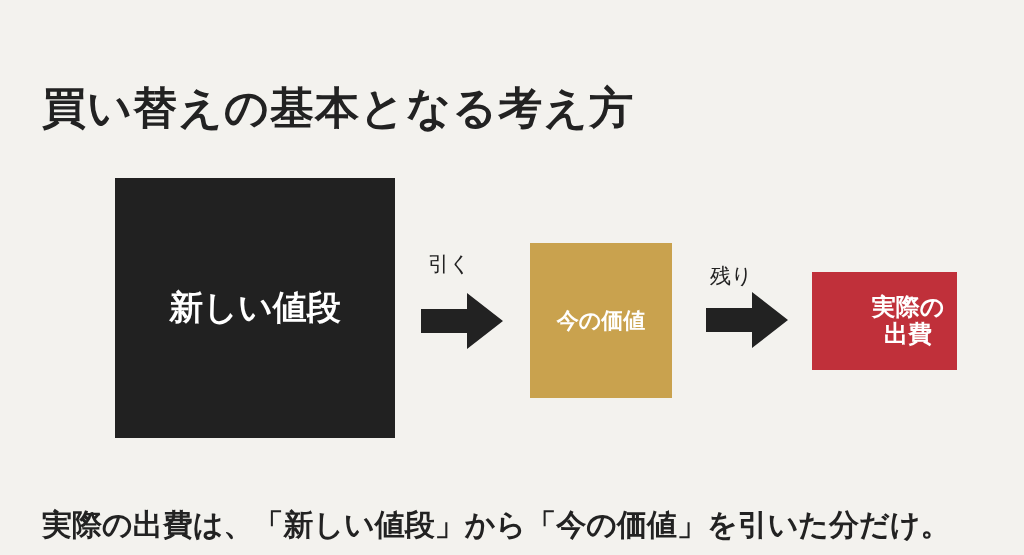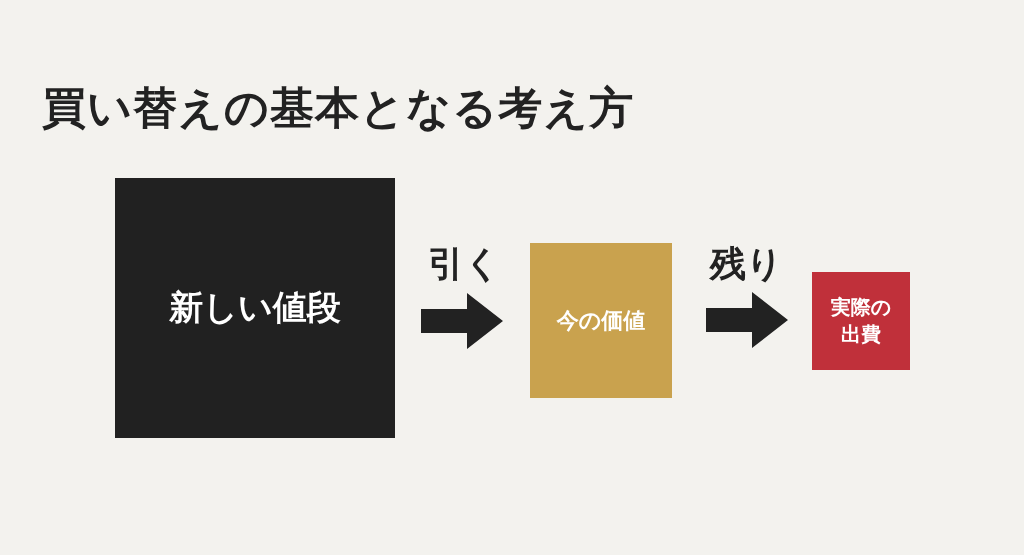--- a/index.html
+++ b/index.html
@@ -13,26 +13,26 @@
     position:absolute; left:42px; top:58px;
     font-size:44px; font-weight:bold; letter-spacing:1px; line-height:60px;
     color:#222; white-space:nowrap;
   }
   .box {
     position:absolute; display:flex; align-items:center; justify-content:center;
     color:#fff; font-weight:bold; text-align:center;
   }
   .box-new { left:115px; top:158px; width:280px; height:260px; background:var(--c-new); font-size:34px; }
   .box-now { left:530px; top:223px; width:142px; height:155px; background:var(--c-now); font-size:22px; }
-  .box-actual { left:812px; top:252px; width:98px; height:98px; background:var(--c-actual); font-size:20px; line-height:27px; }
+  .box-actual { left:812px; top:252px; width:98px; height:98px; background:var(--c-actual); font-size:24px; line-height:27px;padding-left:47px; }
   .label {
-    position:absolute; font-size:36px; font-weight:bold; color:#222; white-space:nowrap; line-height:40px;
+    position:absolute; font-size:21px; font-weight:normal; color:#222; white-space:nowrap; line-height:40px;
   }
   .lbl-sub { left:428px; top:224px; }
-  .lbl-rem { left:710px; top:224px; }
+  .lbl-rem { left:710px; top:236px; }
   .arrow { position:absolute; width:82px; height:56px; }
   .arrow1 { left:421px; top:273px; }
   .arrow2 { left:706px; top:272px; }
   .caption {
     position:absolute; left:42px; top:482px;
     font-size:30px; font-weight:bold; color:#222; white-space:nowrap; line-height:46px;
     letter-spacing:0px;
   }
 </style>
 </head>
@@ -60,13 +60,14 @@
     <polygon points="0,16 46,16 46,0 82,28 46,56 46,40 0,40" fill="#222"></polygon>
   </svg>
 
   <div class="box box-actual">
     <div>
       <div>実際の</div>
       <div>出費</div>
     </div>
   </div>
 
+  <div class="caption">実際の出費は、「新しい値段」から「今の価値」を引いた分だけ。</div>
 </div>
 
 </body></html>

